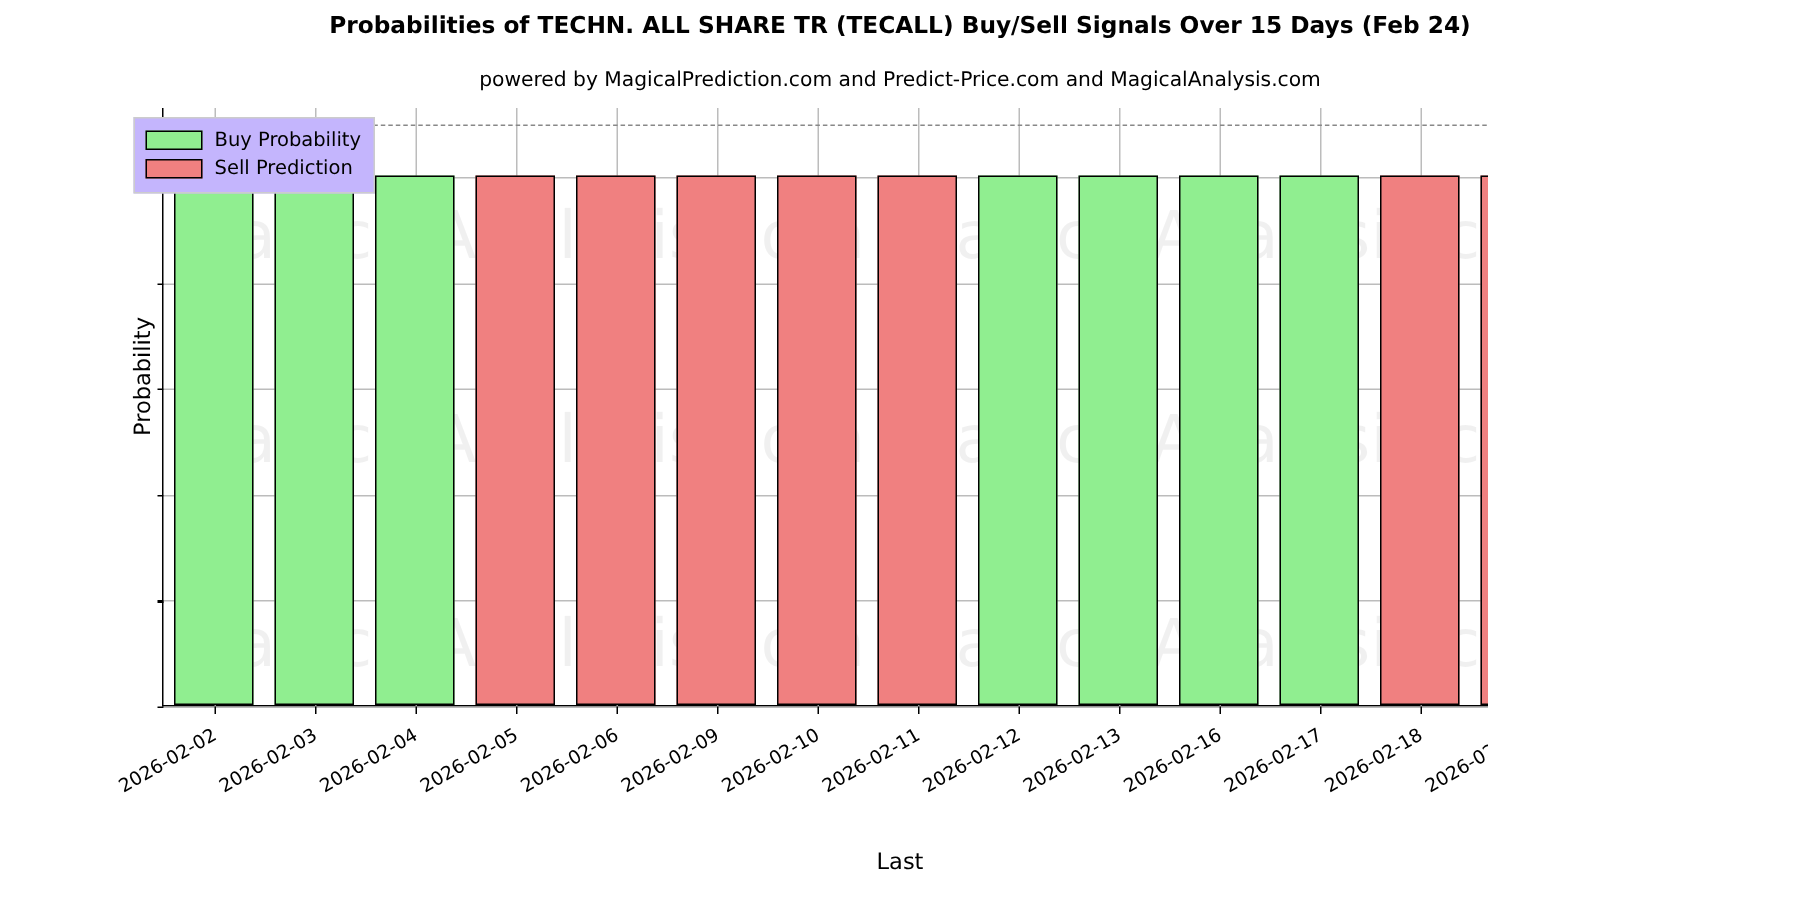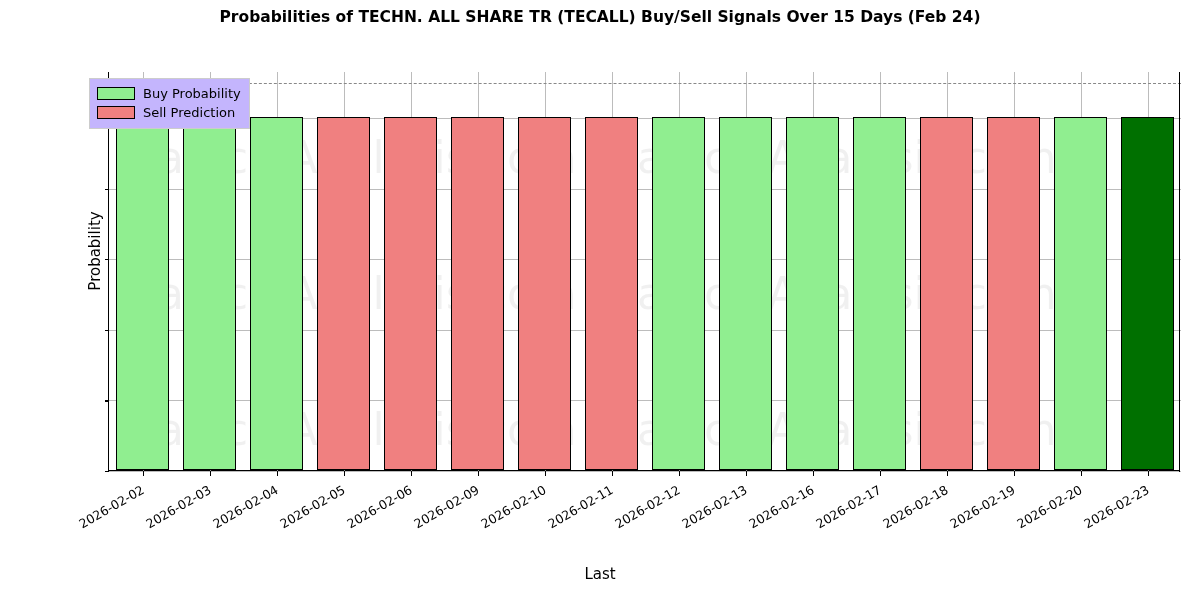--- a/index.html
+++ b/index.html
@@ -5,21 +5,21 @@
   html, body {
     margin: 0;
     padding: 0;
     background: #ffffff;
   }
   body {
     font-family: "DejaVu Sans", "Liberation Sans", sans-serif;
   }
   #figure {
     position: relative;
-    width: 1200px;
+    width: 992px;
     height: 600px;
     background: #ffffff;
     overflow: hidden;
   }
 
   
   #chart-title {
     position: absolute;
     left: 0;
     top: 8px;
@@ -199,20 +199,21 @@
     color: #000000;
     white-space: nowrap;
   }
 </style>
 </head>
 <body>
 
 <div id="figure">
 
   <div id="chart-title">Probabilities of TECHN. ALL SHARE TR (TECALL) Buy/Sell Signals Over 15 Days (Feb 24)</div>
+  <div id="chart-subtitle">powered by MagicalPrediction.com and Predict-Price.com and MagicalAnalysis.com</div>
 
   <div id="plot-area">
     <div id="watermark-layer">
         <div class="watermark" style="left: 10px; top: 60px;">MagicalAnalysis.com</div>
         <div class="watermark" style="left: 490px; top: 60px;">MagicalAnalysis.com</div>
         <div class="watermark" style="left: 10px; top: 196px;">MagicalAnalysis.com</div>
         <div class="watermark" style="left: 490px; top: 196px;">MagicalAnalysis.com</div>
         <div class="watermark" style="left: 10px; top: 332px;">MagicalAnalysis.com</div>
         <div class="watermark" style="left: 490px; top: 332px;">MagicalAnalysis.com</div>
       </div>

